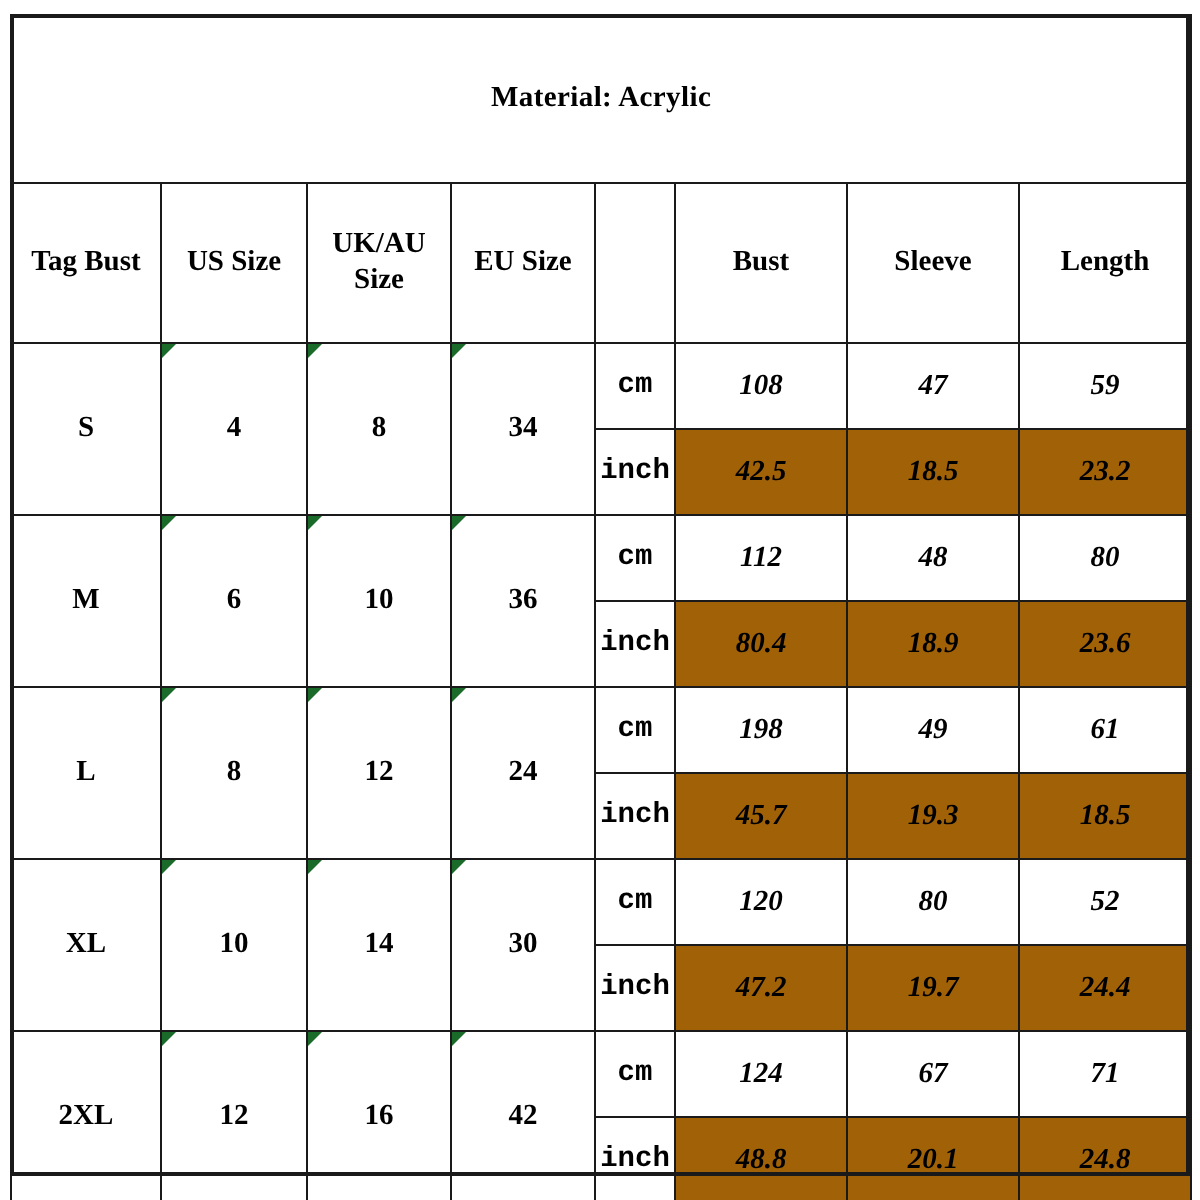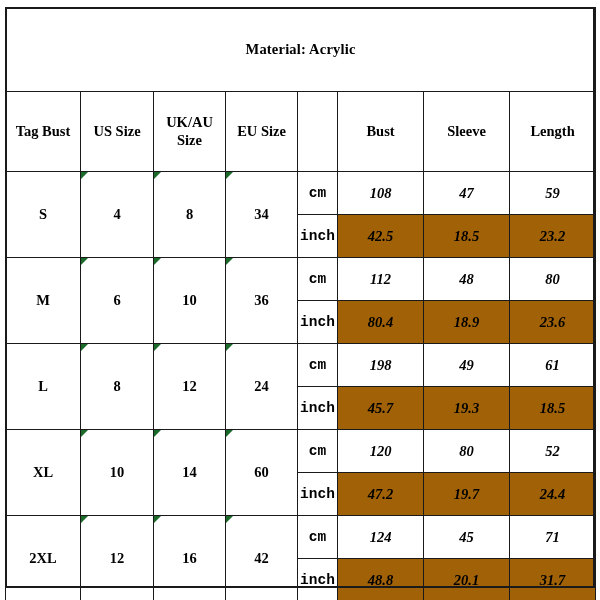--- a/index.html
+++ b/index.html
@@ -159,44 +159,44 @@
         <td class="unit-cell">inch</td>
         <td class="meas">45.7</td>
         <td class="meas">19.3</td>
         <td class="meas">18.5</td>
       </tr>
 
       <tr class="cm-row" style="height:43px">
         <td class="size-label" rowspan="2">XL</td>
         <td rowspan="2"><span class="err-tri"></span><span>10</span></td>
         <td rowspan="2"><span class="err-tri"></span><span>14</span></td>
-        <td rowspan="2"><span class="err-tri"></span><span>60</span></td>
+        <td rowspan="2"><span class="err-tri"></span><span>30</span></td>
         <td class="unit-cell">cm</td>
         <td class="meas">120</td>
         <td class="meas">80</td>
         <td class="meas">52</td>
       </tr>
       <tr class="inch-row" style="height:43px">
         <td class="unit-cell">inch</td>
         <td class="meas">47.2</td>
         <td class="meas">19.7</td>
         <td class="meas">24.4</td>
       </tr>
 
       <tr class="cm-row" style="height:43px">
         <td class="size-label" rowspan="2">2XL</td>
         <td rowspan="2"><span class="err-tri"></span><span>12</span></td>
         <td rowspan="2"><span class="err-tri"></span><span>16</span></td>
         <td rowspan="2"><span class="err-tri"></span><span>42</span></td>
         <td class="unit-cell">cm</td>
         <td class="meas">124</td>
-        <td class="meas">45</td>
+        <td class="meas">67</td>
         <td class="meas">71</td>
       </tr>
       <tr class="inch-row" style="height:43px">
         <td class="unit-cell">inch</td>
         <td class="meas">48.8</td>
         <td class="meas">20.1</td>
-        <td class="meas">31.7</td>
+        <td class="meas">24.8</td>
       </tr>
     </tbody>
   </table>
 </div>
 
 </body></html>

